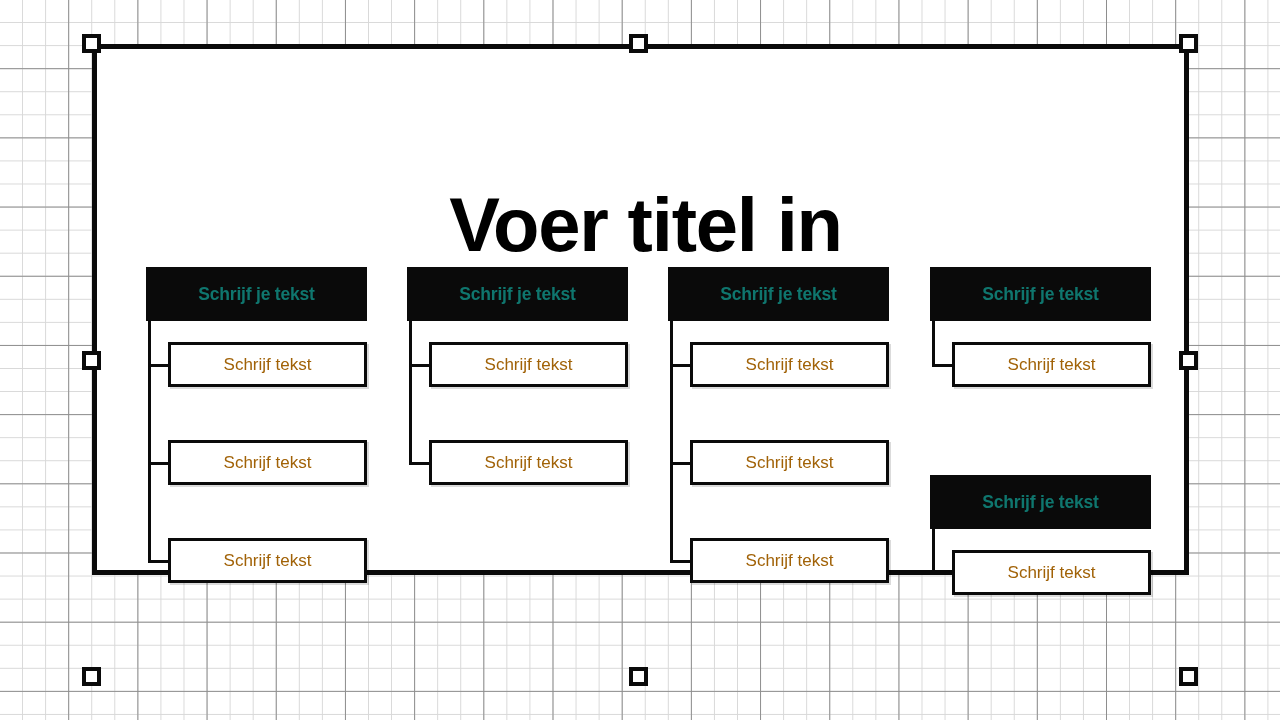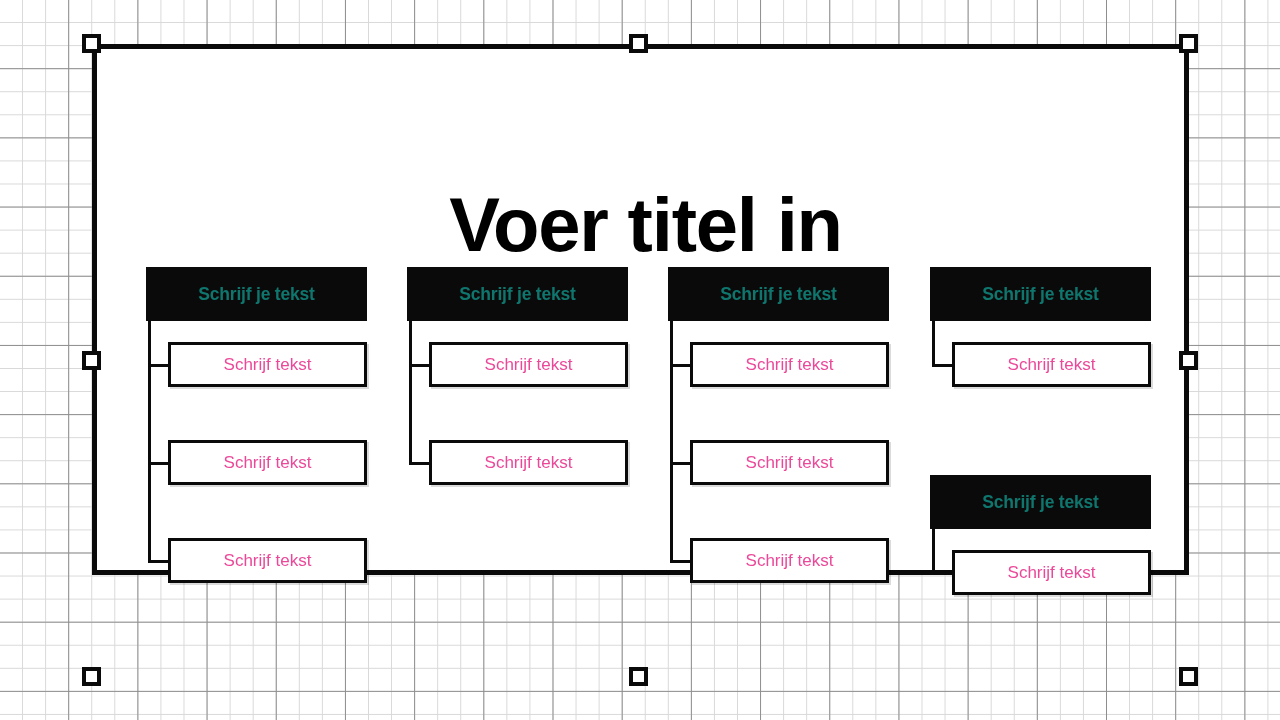--- a/index.html
+++ b/index.html
@@ -104,21 +104,21 @@
     display: flex;
     align-items: center;
     justify-content: center;
     box-sizing: border-box;
     letter-spacing: -0.2px;
   }
 
   .node-child {
     position: absolute;
     background: #ffffff;
-    color: #ec4899;
+    color: #a16207;
     font-weight: 400;
     font-size: 17px;
     display: flex;
     align-items: center;
     justify-content: center;
     border: 3px solid #0a0a0a;
     box-sizing: border-box;
     box-shadow: 2px 2px 0 rgba(0,0,0,0.14);
     z-index: 5;
   }

